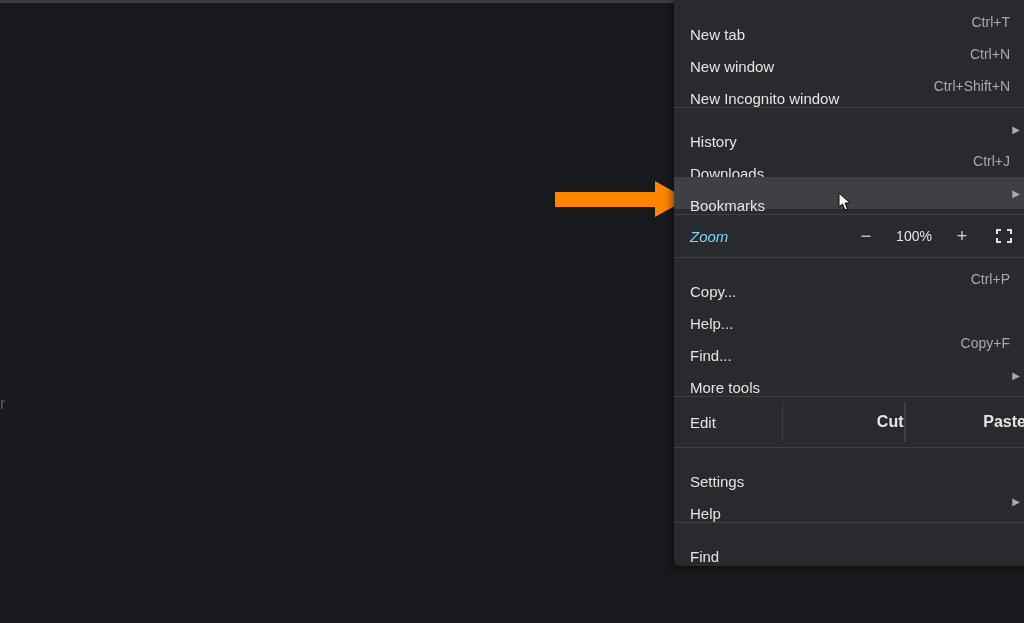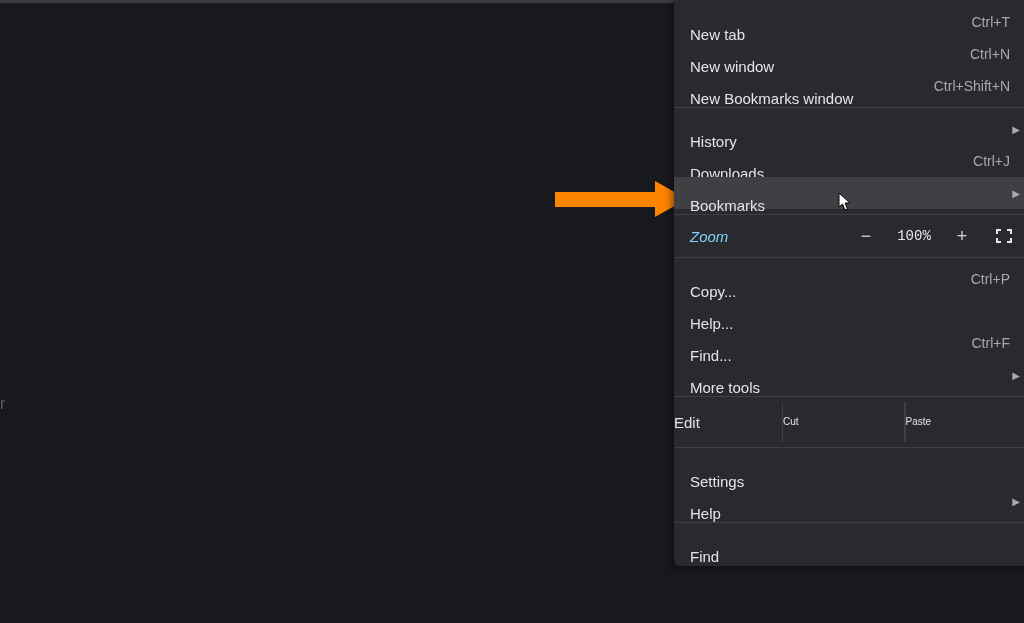--- a/index.html
+++ b/index.html
@@ -93,21 +93,20 @@
       justify-content: center;
       color: #cfd0d1;
       font-size: 18px;
       cursor: default;
     }
     .zoom-value {
       width: 56px;
       text-align: center;
       color: #e4e5e6;
       font-size: 14px;
-      font-family: Liberation Mono, monospace;
     }
     .fullscreen-btn {
       width: 44px;
       height: 32px;
       display: flex;
       align-items: center;
       justify-content: center;
       cursor: default;
     }
     .fullscreen-icon {
@@ -125,36 +124,37 @@
     .fullscreen-icon .tr { top: 0; right: 0; border-left: none; border-bottom: none; }
     .fullscreen-icon .bl { bottom: 0; left: 0; border-right: none; border-top: none; }
     .fullscreen-icon .br { bottom: 0; right: 0; border-left: none; border-top: none; }
     .edit-row {
       display: flex;
       align-items: center;
       height: 40px;
     }
     .edit-row .edit-label {
       width: 108px;
-      padding-left: 0;
+      padding-left: 16px;
       color: #e4e5e6;
     }
     .edit-row .edit-sep {
       width: 1px;
       height: 40px;
       background: #3e3f42;
     }
     .edit-row .edit-action {
       flex: 1;
-      text-align: left;
+      text-align: right;
       color: #e4e5e6;
-      font-size: 10px;
+      font-size: 16px;
       height: 40px;
       line-height: 40px;
       cursor: default;
+      font-weight: bold;
     }
     .arrow-annotation {
       position: absolute;
       top: 181px;
       left: 555px;
       width: 135px;
       height: 36px;
     }
     .arrow-body {
       position: absolute;
@@ -199,21 +199,21 @@
 
   <div class="menu-item">
     <span class="label">New tab</span>
     <span class="shortcut">Ctrl+T</span>
   </div>
   <div class="menu-item">
     <span class="label">New window</span>
     <span class="shortcut">Ctrl+N</span>
   </div>
   <div class="menu-item">
-    <span class="label">New Bookmarks window</span>
+    <span class="label">New Incognito window</span>
     <span class="shortcut">Ctrl+Shift+N</span>
   </div>
 
   <div class="separator"></div>
 
   <div class="menu-item">
     <span class="label">History</span>
     <span class="arrow">▶</span>
   </div>
   <div class="menu-item">
@@ -250,21 +250,21 @@
 
   <div class="menu-item">
     <span class="label">Copy...</span>
     <span class="shortcut">Ctrl+P</span>
   </div>
   <div class="menu-item">
     <span class="label">Help...</span>
   </div>
   <div class="menu-item">
     <span class="label">Find...</span>
-    <span class="shortcut">Ctrl+F</span>
+    <span class="shortcut">Copy+F</span>
   </div>
   <div class="menu-item">
     <span class="label">More tools</span>
     <span class="arrow">▶</span>
   </div>
 
   <div class="separator"></div>
 
   <div class="edit-row">
     <span class="edit-label">Edit</span>

